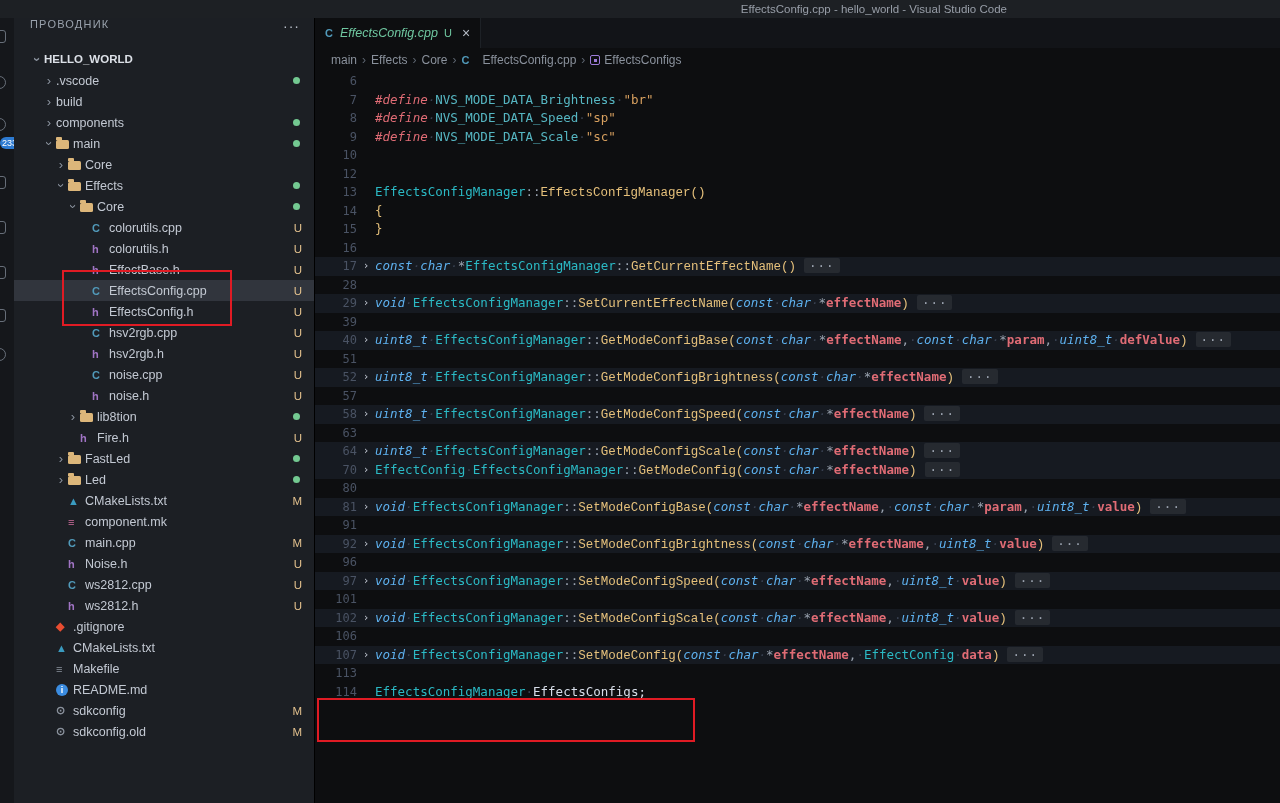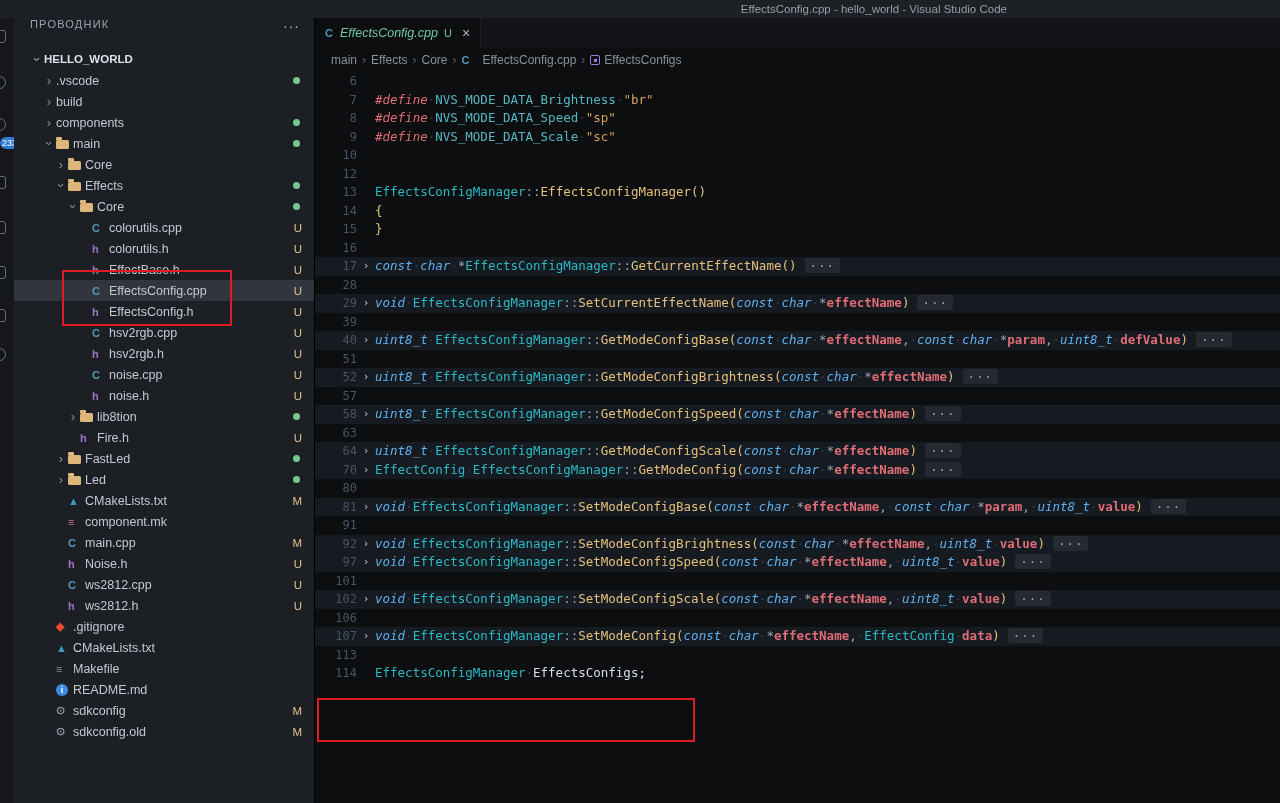--- a/index.html
+++ b/index.html
@@ -82,21 +82,21 @@
   .code-line.folded { background:#161a21; }
   .gutter-num { width:42px; flex:none; text-align:right; color:#4a5364; font-size:12px; cursor:default; }
   .gutter-fold { width:18px; flex:none; text-align:center; color:#c2c8d2; font-size:11px; cursor:pointer; }
   .line-content { flex:1; cursor:text; }
   .tk-k { color:#e06c75; font-style:italic; }
   .tk-m { color:#56b6c2;margin-top:28px; }
   .tk-s { color:#d8a05f; }
   .tk-n { color:#d8a05f; }
   .tk-t { color:#5eb1ef; font-style:italic; }
   .tk-c { color:#2bbac5; }
-  .tk-f { color:#e5c07b; }
+  .tk-f { color:#e5c07b;font-family:Liberation Mono, monospace; }
   .tk-o { color:#9aa3b0; }
   .tk-p { color:#e06c75;font-weight:bold; }
   .tk-b { color:#e5c07b; }
   .tk-v { color:#d8dee9; }
   .ws { color:#384050; }
   .fold-dots { color:#9aa2ae; background:rgba(255,255,255,0.07); border-radius:2px;
                padding:0 5px; margin-left:8px; letter-spacing:1px; }
 
   
   .annotation { position:absolute; border:2.5px solid #e01b24; pointer-events:none; z-index:50; }
@@ -378,20 +378,21 @@
         <div class="code-line folded"><span class="gutter-num">52</span><span class="gutter-fold">›</span><span class="line-content"><span class="tk-t">uint8_t<span class="ws">·</span></span><span class="tk-c">EffectsConfigManager</span><span class="tk-o">::</span><span class="tk-f">GetModeConfigBrightness(</span><span class="tk-t">const<span class="ws">·</span>char<span class="ws">·</span></span><span class="tk-o">*</span><span class="tk-p">effectName</span><span class="tk-f">)</span><span class="fold-dots">···</span></span></div>
         <div class="code-line"><span class="gutter-num">57</span><span class="gutter-fold"></span><span class="line-content"></span></div>
         <div class="code-line folded"><span class="gutter-num">58</span><span class="gutter-fold">›</span><span class="line-content"><span class="tk-t">uint8_t<span class="ws">·</span></span><span class="tk-c">EffectsConfigManager</span><span class="tk-o">::</span><span class="tk-f">GetModeConfigSpeed(</span><span class="tk-t">const<span class="ws">·</span>char<span class="ws">·</span></span><span class="tk-o">*</span><span class="tk-p">effectName</span><span class="tk-f">)</span><span class="fold-dots">···</span></span></div>
         <div class="code-line"><span class="gutter-num">63</span><span class="gutter-fold"></span><span class="line-content"></span></div>
         <div class="code-line folded"><span class="gutter-num">64</span><span class="gutter-fold">›</span><span class="line-content"><span class="tk-t">uint8_t<span class="ws">·</span></span><span class="tk-c">EffectsConfigManager</span><span class="tk-o">::</span><span class="tk-f">GetModeConfigScale(</span><span class="tk-t">const<span class="ws">·</span>char<span class="ws">·</span></span><span class="tk-o">*</span><span class="tk-p">effectName</span><span class="tk-f">)</span><span class="fold-dots">···</span></span></div>
         <div class="code-line folded"><span class="gutter-num">70</span><span class="gutter-fold">›</span><span class="line-content"><span class="tk-c">EffectConfig<span class="ws">·</span></span><span class="tk-c">EffectsConfigManager</span><span class="tk-o">::</span><span class="tk-f">GetModeConfig(</span><span class="tk-t">const<span class="ws">·</span>char<span class="ws">·</span></span><span class="tk-o">*</span><span class="tk-p">effectName</span><span class="tk-f">)</span><span class="fold-dots">···</span></span></div>
         <div class="code-line"><span class="gutter-num">80</span><span class="gutter-fold"></span><span class="line-content"></span></div>
         <div class="code-line folded"><span class="gutter-num">81</span><span class="gutter-fold">›</span><span class="line-content"><span class="tk-t">void<span class="ws">·</span></span><span class="tk-c">EffectsConfigManager</span><span class="tk-o">::</span><span class="tk-f">SetModeConfigBase(</span><span class="tk-t">const<span class="ws">·</span>char<span class="ws">·</span></span><span class="tk-o">*</span><span class="tk-p">effectName</span><span class="tk-o">,<span class="ws">·</span></span><span class="tk-t">const<span class="ws">·</span>char<span class="ws">·</span></span><span class="tk-o">*</span><span class="tk-p">param</span><span class="tk-o">,<span class="ws">·</span></span><span class="tk-t">uint8_t<span class="ws">·</span></span><span class="tk-p">value</span><span class="tk-f">)</span><span class="fold-dots">···</span></span></div>
         <div class="code-line"><span class="gutter-num">91</span><span class="gutter-fold"></span><span class="line-content"></span></div>
         <div class="code-line folded"><span class="gutter-num">92</span><span class="gutter-fold">›</span><span class="line-content"><span class="tk-t">void<span class="ws">·</span></span><span class="tk-c">EffectsConfigManager</span><span class="tk-o">::</span><span class="tk-f">SetModeConfigBrightness(</span><span class="tk-t">const<span class="ws">·</span>char<span class="ws">·</span></span><span class="tk-o">*</span><span class="tk-p">effectName</span><span class="tk-o">,<span class="ws">·</span></span><span class="tk-t">uint8_t<span class="ws">·</span></span><span class="tk-p">value</span><span class="tk-f">)</span><span class="fold-dots">···</span></span></div>
+        <div class="code-line"><span class="gutter-num">96</span><span class="gutter-fold"></span><span class="line-content"></span></div>
         <div class="code-line folded"><span class="gutter-num">97</span><span class="gutter-fold">›</span><span class="line-content"><span class="tk-t">void<span class="ws">·</span></span><span class="tk-c">EffectsConfigManager</span><span class="tk-o">::</span><span class="tk-f">SetModeConfigSpeed(</span><span class="tk-t">const<span class="ws">·</span>char<span class="ws">·</span></span><span class="tk-o">*</span><span class="tk-p">effectName</span><span class="tk-o">,<span class="ws">·</span></span><span class="tk-t">uint8_t<span class="ws">·</span></span><span class="tk-p">value</span><span class="tk-f">)</span><span class="fold-dots">···</span></span></div>
         <div class="code-line"><span class="gutter-num">101</span><span class="gutter-fold"></span><span class="line-content"></span></div>
         <div class="code-line folded"><span class="gutter-num">102</span><span class="gutter-fold">›</span><span class="line-content"><span class="tk-t">void<span class="ws">·</span></span><span class="tk-c">EffectsConfigManager</span><span class="tk-o">::</span><span class="tk-f">SetModeConfigScale(</span><span class="tk-t">const<span class="ws">·</span>char<span class="ws">·</span></span><span class="tk-o">*</span><span class="tk-p">effectName</span><span class="tk-o">,<span class="ws">·</span></span><span class="tk-t">uint8_t<span class="ws">·</span></span><span class="tk-p">value</span><span class="tk-f">)</span><span class="fold-dots">···</span></span></div>
         <div class="code-line"><span class="gutter-num">106</span><span class="gutter-fold"></span><span class="line-content"></span></div>
         <div class="code-line folded"><span class="gutter-num">107</span><span class="gutter-fold">›</span><span class="line-content"><span class="tk-t">void<span class="ws">·</span></span><span class="tk-c">EffectsConfigManager</span><span class="tk-o">::</span><span class="tk-f">SetModeConfig(</span><span class="tk-t">const<span class="ws">·</span>char<span class="ws">·</span></span><span class="tk-o">*</span><span class="tk-p">effectName</span><span class="tk-o">,<span class="ws">·</span></span><span class="tk-c">EffectConfig<span class="ws">·</span></span><span class="tk-p">data</span><span class="tk-f">)</span><span class="fold-dots">···</span></span></div>
         <div class="code-line"><span class="gutter-num">113</span><span class="gutter-fold"></span><span class="line-content"></span></div>
         <div class="code-line"><span class="gutter-num">114</span><span class="gutter-fold"></span><span class="line-content"><span class="tk-c">EffectsConfigManager<span class="ws">·</span></span><span class="tk-v">EffectsConfigs;</span></span></div>
       </div>
   </div>
 </div>

